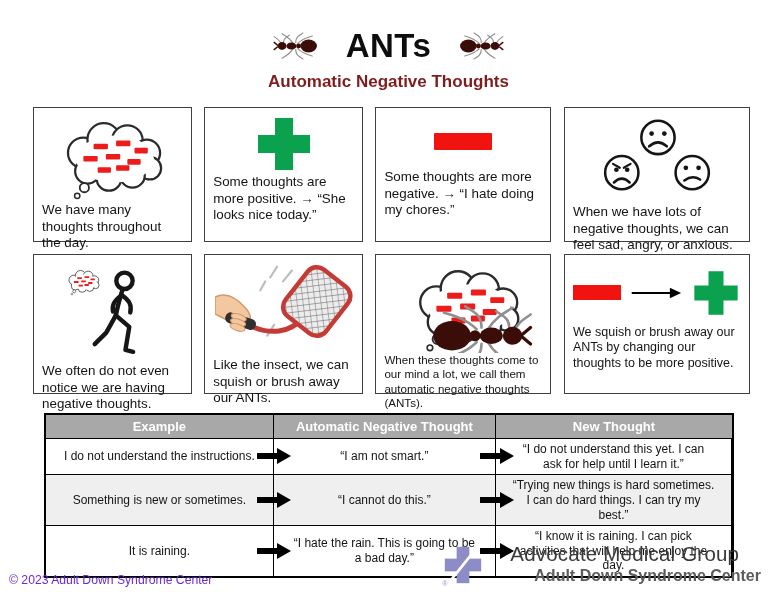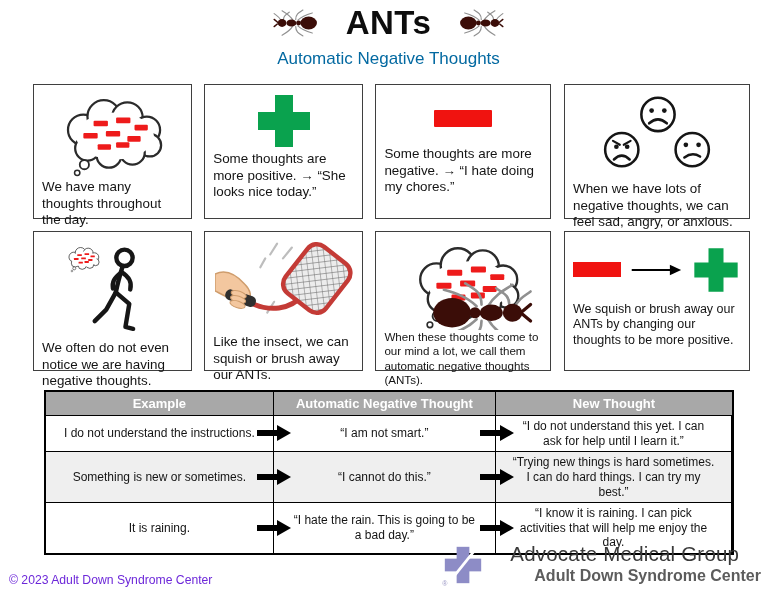--- a/index.html
+++ b/index.html
@@ -3,26 +3,26 @@
 <meta charset="utf-8">
 <style>
   * { margin:0; padding:0; box-sizing:border-box; }
   html,body { background:#fff; }
   .page {
     width:777px; height:600px; position:relative; background:#ffffff;
     font-family:"Liberation Sans", sans-serif; color:#111; overflow:hidden;
   }
 
   
-  .header { padding-top:1px; text-align:center; }
+  .header { padding-top:24px; text-align:center; }
   .title-row { display:flex; align-items:center; justify-content:center; gap:28px; height:44px; }
   .title { font-size:33px; font-weight:800; letter-spacing:.5px; color:#0d0d0d; }
   .ant-svg { width:46px; height:30px; }
   .ant-svg.mirrored { transform:scaleX(-1); }
-  .subtitle { font-size:17px; font-weight:400; margin-top:4px; color:#0369a1; }
+  .subtitle { font-size:17px; font-weight:700; margin-top:4px; color:#7f1d1d; }
 
   
   .boxes {
     width:717px; margin:15px 0 0 33px;
     display:grid; grid-template-columns:repeat(4,1fr);
     grid-template-rows:135px 140px; column-gap:12.6px; row-gap:12px;
   }
   .box {
     border:1.5px solid #3f3f3f; background:#fff;
     display:flex; flex-direction:column; padding:6px 8px 22px;

